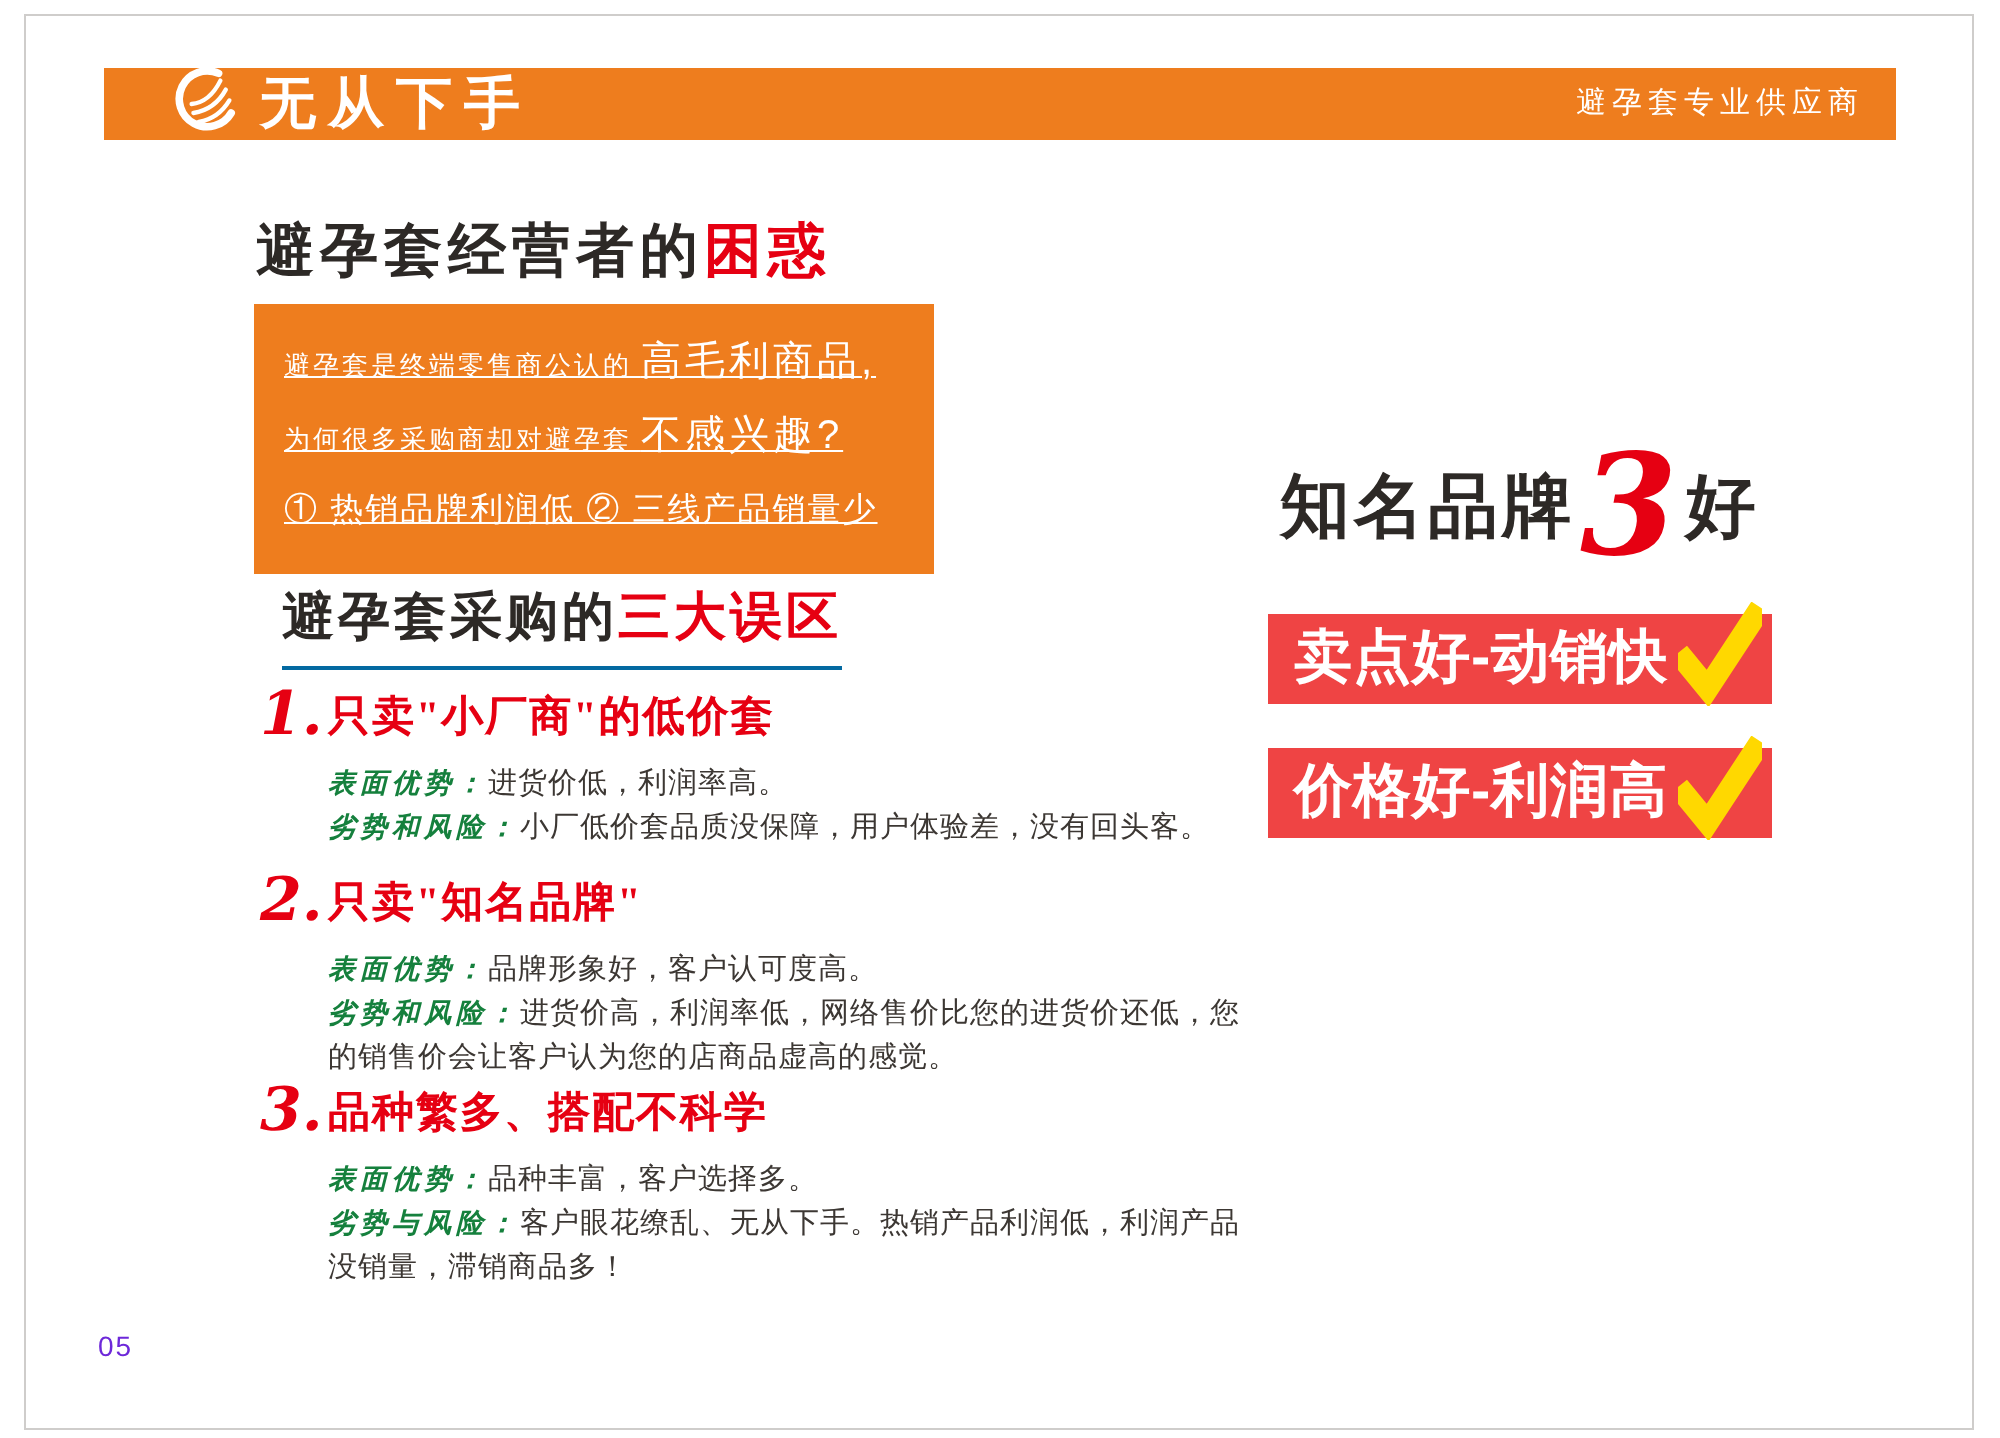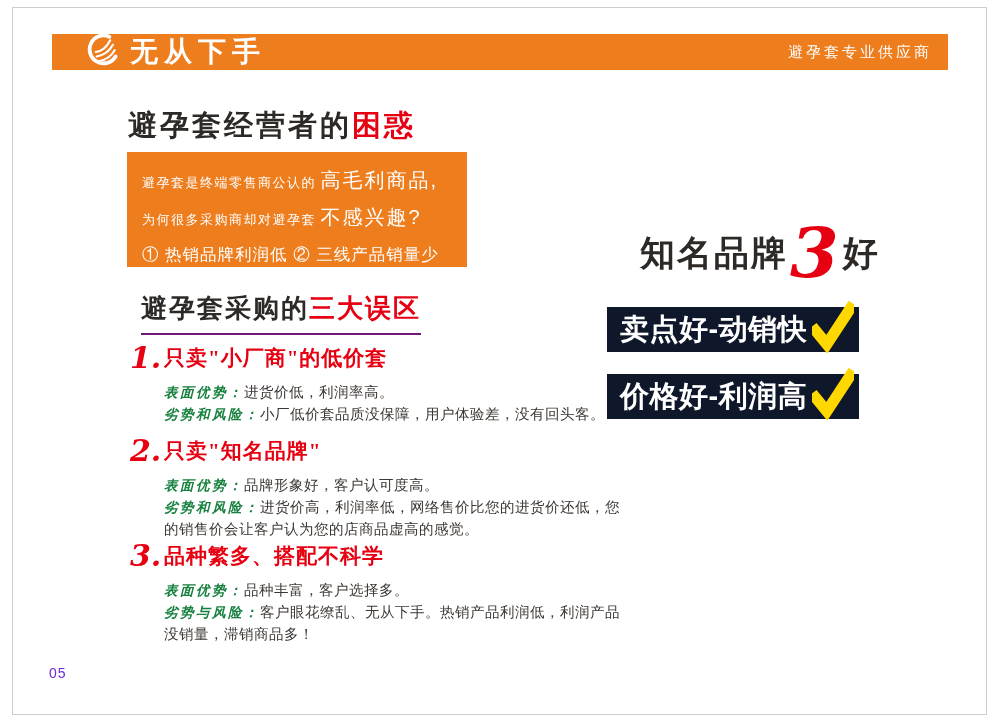--- a/index.html
+++ b/index.html
@@ -14,28 +14,28 @@
   .header-bar { position:absolute; left:52px; top:34px; width:896px; height:36px;
                 background:#ee7d1e; display:flex; align-items:center; }
   .logo { position:absolute; left:32px; top:0px; width:38px; height:36px; }
   .brand { position:absolute; left:78px; top:0; line-height:36px; color:#fff;
            font-size:28px; font-weight:bold; letter-spacing:6px; }
   .tagline { position:absolute; right:16px; top:0; line-height:36px; color:#fff;
              font-size:15px; letter-spacing:3px; }
 
   
   .sec-title { position:absolute; font-weight:bold; color:#2d2926;
-               padding-bottom:7px; border-bottom:2px solid #701a75; white-space:nowrap; }
+               padding-bottom:7px; border-bottom:2px solid #0369a1; white-space:nowrap; }
   .sec-title .red { color:#e60012; }
   #confusion-title { left:128px; top:106px; font-size:29px; letter-spacing:3px; }
   #mistakes-title  { left:141px; top:291px; font-size:26px; letter-spacing:2px; }
 
   
-  .confusion-box { position:absolute; left:127px; top:152px; width:340px; height:115px;
-                   background:#ee7d1e; color:#fff; padding:13px 15px 0 15px; }
+  .confusion-box { position:absolute; left:127px; top:152px; width:340px; height:135px;
+                   background:#ee7d1e; color:#fff; padding:13px 15px 0 15px;text-decoration:underline; }
   .cb-line { white-space:nowrap; }
   .cb-small { font-size:13px; letter-spacing:1.5px; vertical-align:baseline; }
   .cb-big   { font-size:20px; letter-spacing:2px; vertical-align:baseline; }
   .cb-l1 { margin-top:2px; }
   .cb-l2 { margin-top:10px; }
   .cb-l3 { margin-top:13px; font-size:16.5px; letter-spacing:1px; }
 
   
   .mistake { position:absolute; left:130px; width:492px; }
   #mistake-1 { top:344px; }
@@ -52,21 +52,21 @@
              font-family:"DejaVu Serif", serif; font-size:13.5px; color:#15803d; }
 
   
   .selection-title { position:absolute; left:640px; top:224px; display:flex;
                      align-items:flex-end; color:#2d2926; white-space:nowrap; }
   .sel-pre, .sel-post { font-family:"Liberation Serif", serif; font-weight:bold;
                         font-size:35px; letter-spacing:2px; line-height:1.2; }
   .sel-num { font-family:"DejaVu Serif", serif; font-style:italic; font-weight:bold;
              color:#e60012; font-size:70px; line-height:0.82; margin:0 4px -6px 2px; }
 
-  .benefit { position:absolute; left:607px; width:252px; height:45px; background:#0f172a; }
+  .benefit { position:absolute; left:634px; width:252px; height:45px; background:#ef4444; }
   #benefit-1 { top:307px; }
   #benefit-2 { top:374px; }
   #benefit-3 { top:441px; }
   .benefit-label { position:absolute; left:13px; top:0; line-height:45px; color:#fff;
                    font-weight:bold; font-size:29px; letter-spacing:0.5px; white-space:nowrap; }
   .benefit-check { position:absolute; right:5px; top:-6px; width:42px; height:52px; }
 
   .page-number { position:absolute; left:49px; top:665px; font-size:14px;
                  color:#6d28d9; letter-spacing:1px; }
 </style>

